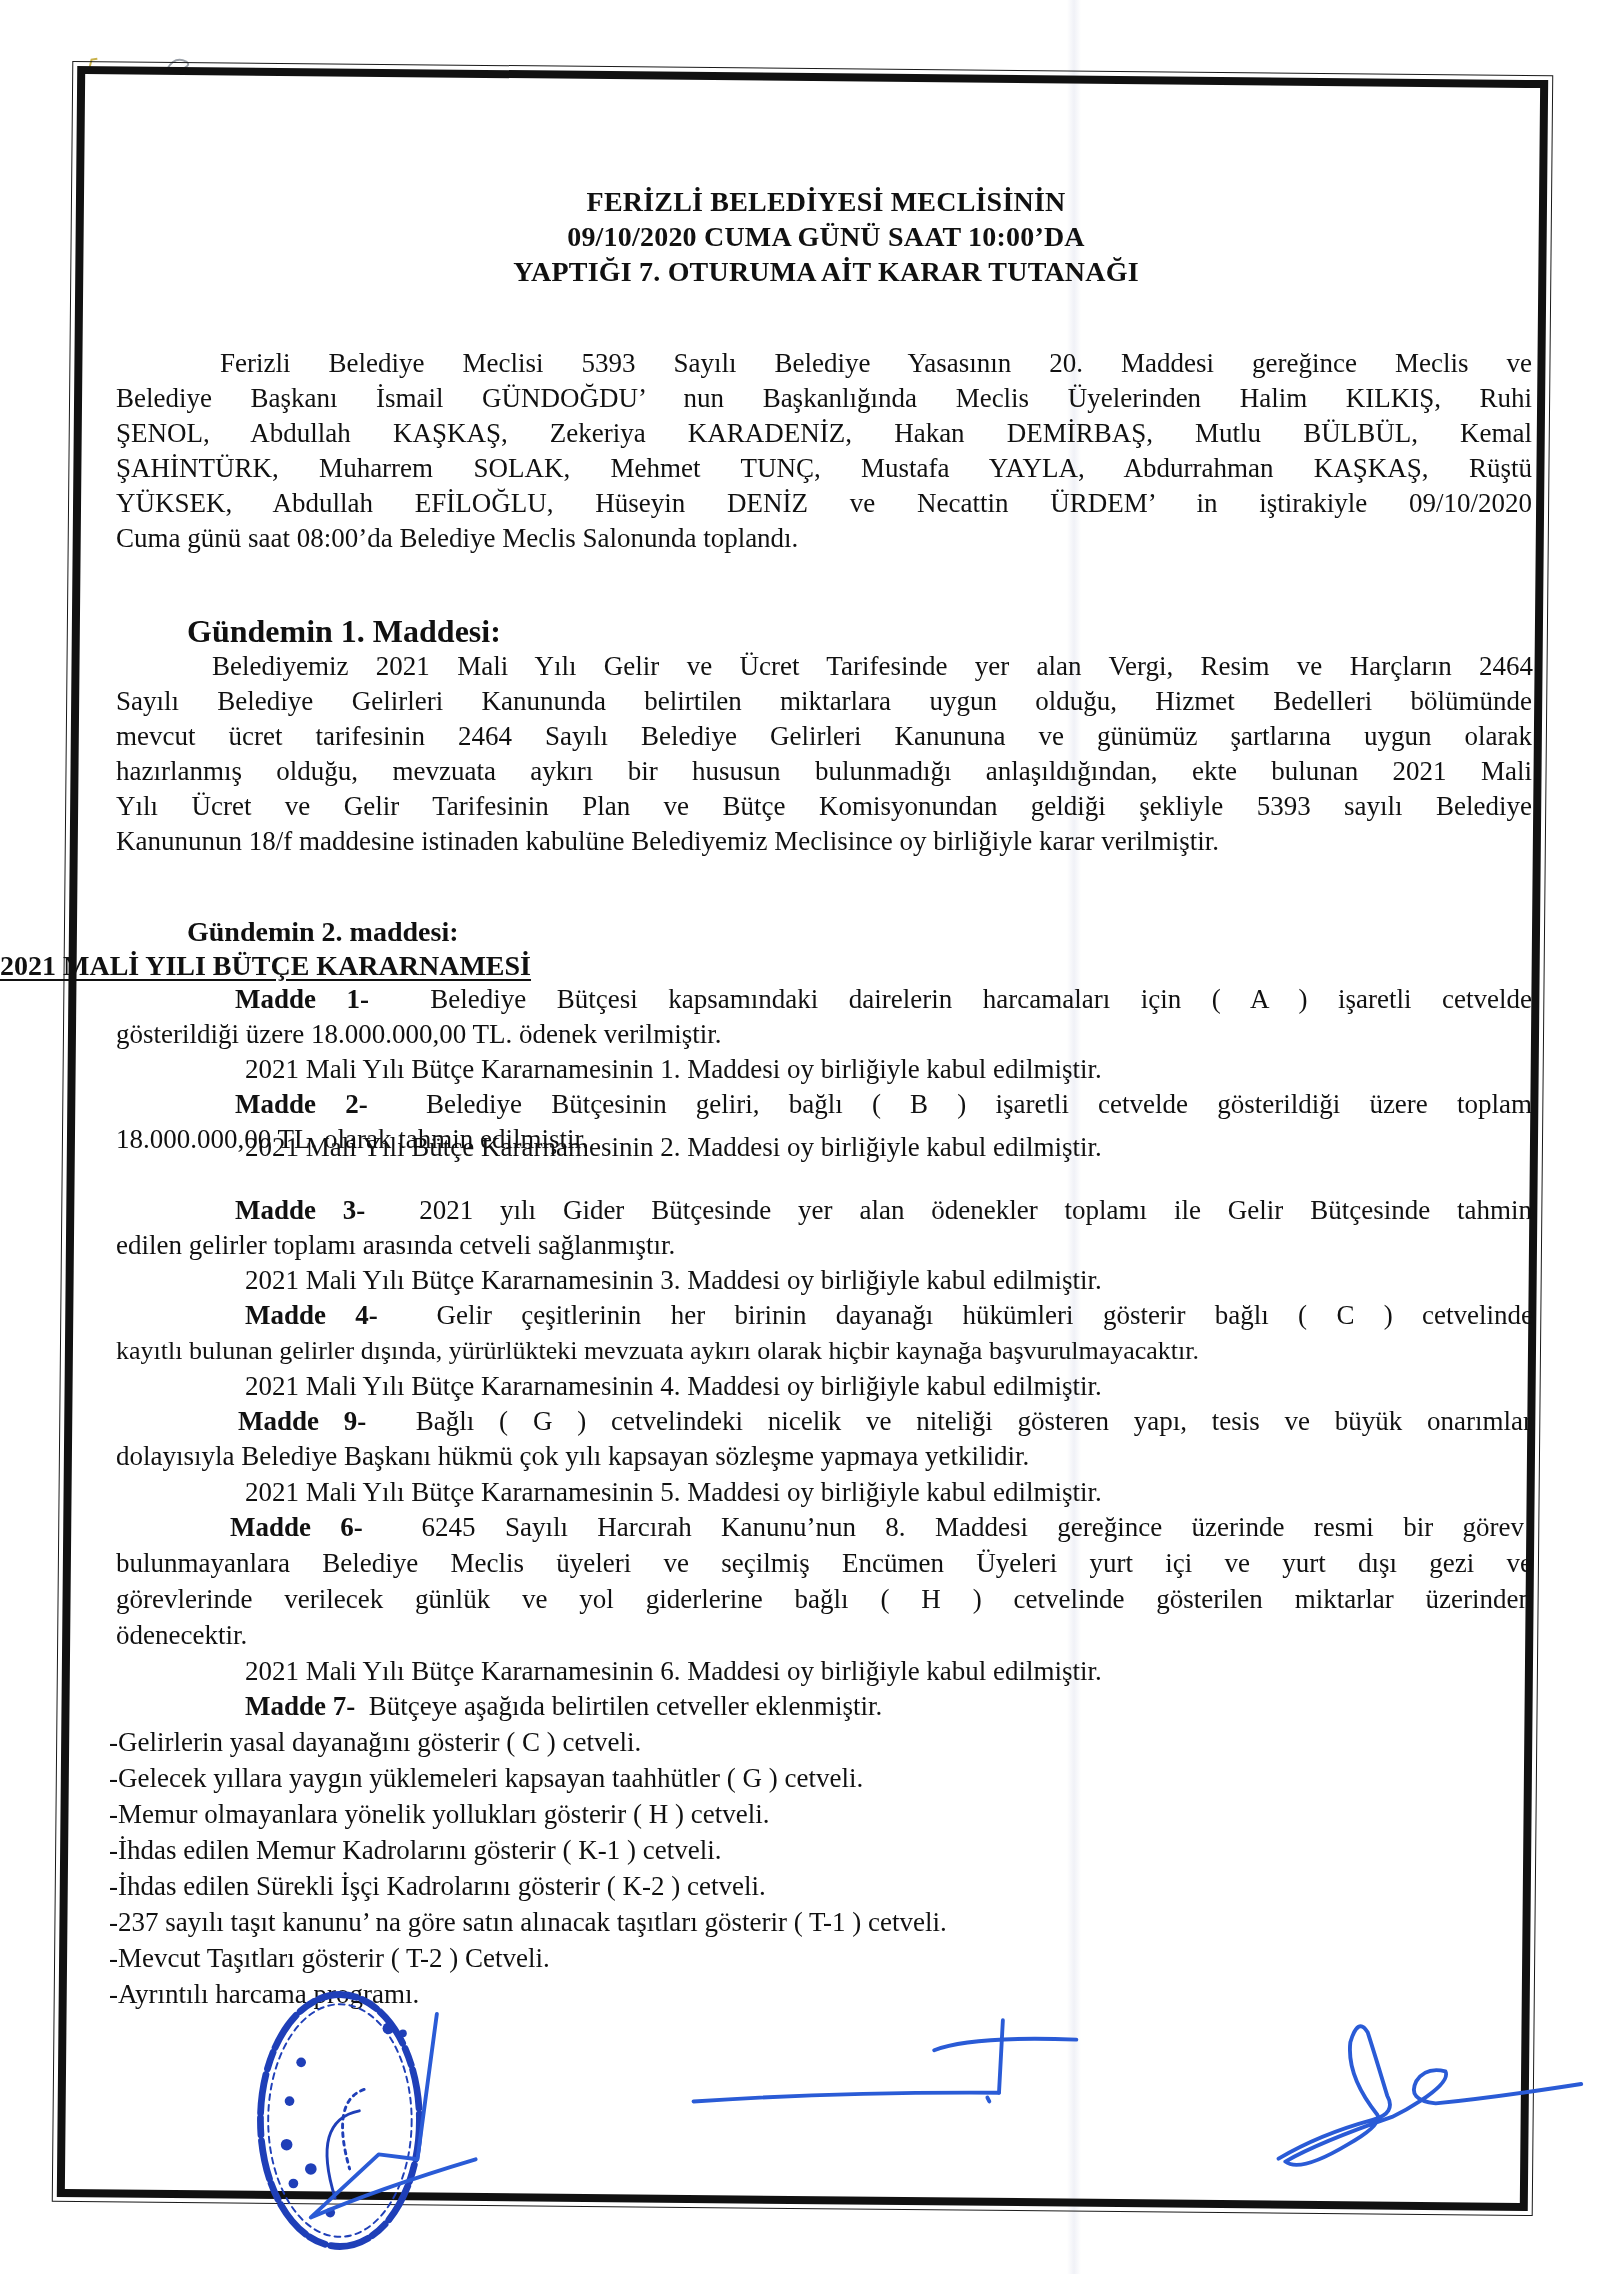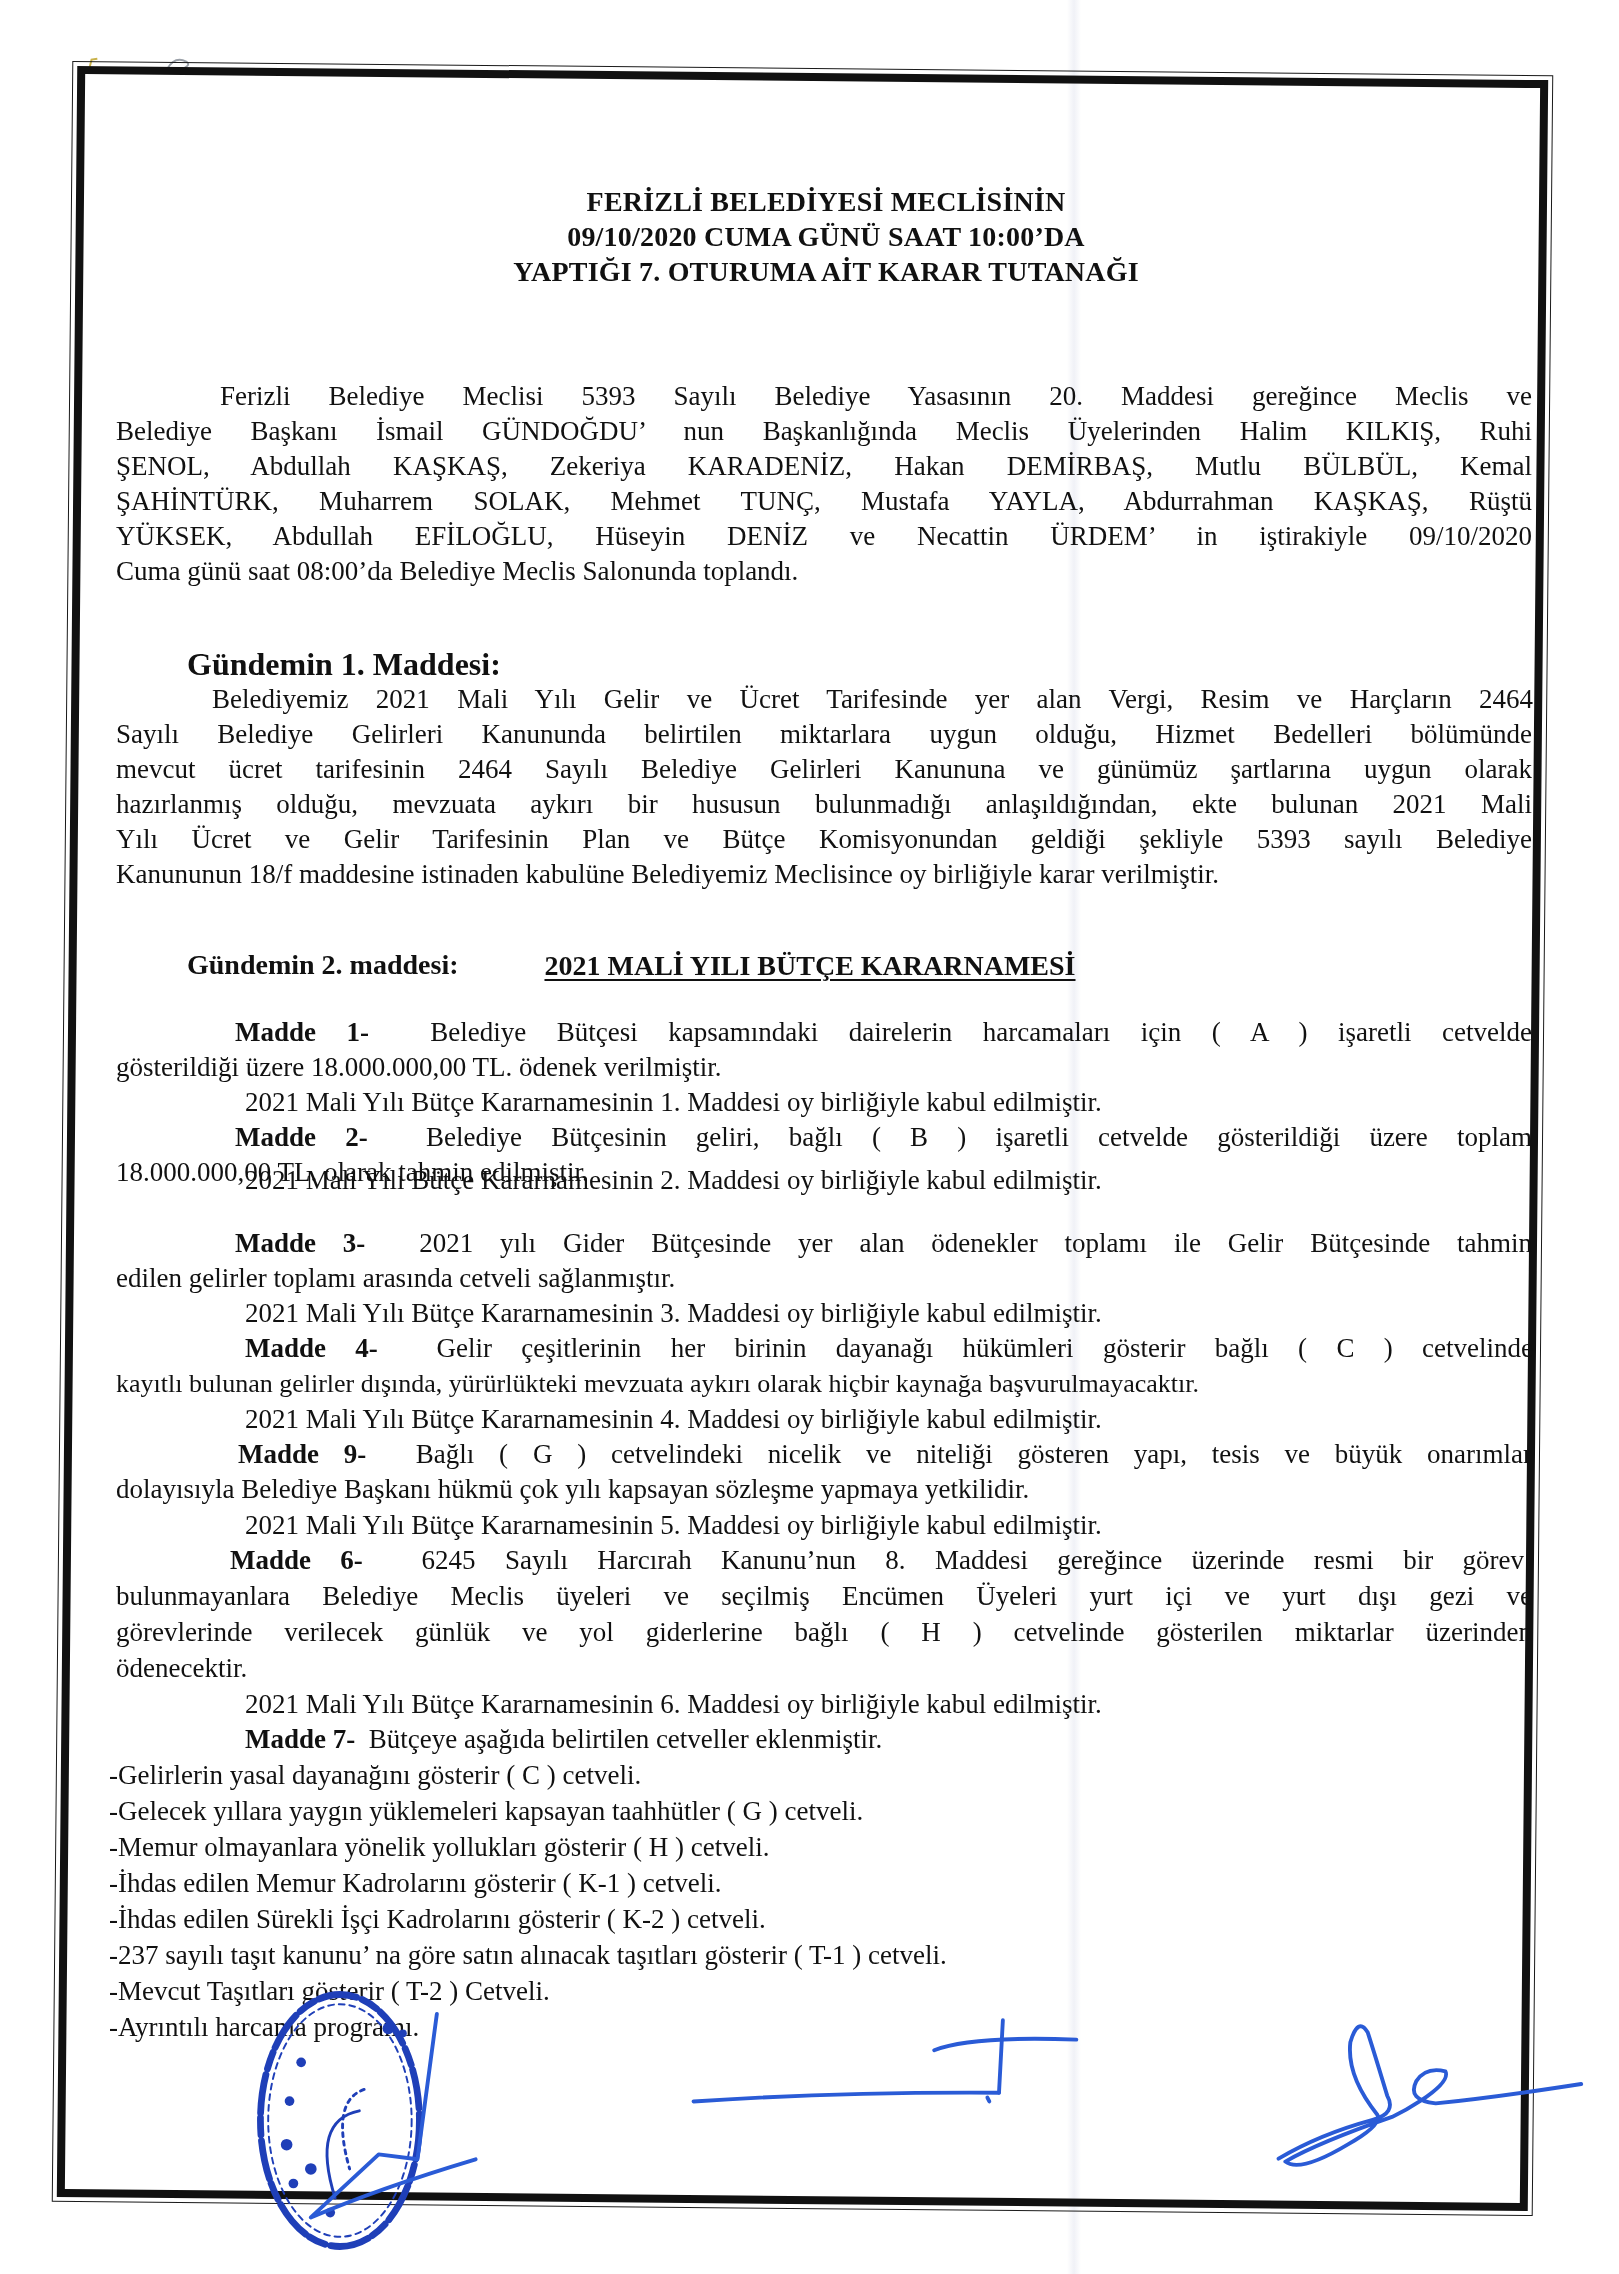--- a/index.html
+++ b/index.html
@@ -6,24 +6,24 @@
   body { width:1620px; height:2275px; position:relative; overflow:hidden;
          font-family:"Liberation Serif","DejaVu Serif",serif; color:#111; }
   .scan-shade { position:absolute; left:1067px; top:0; width:13.6px; height:2275px;
                 background:linear-gradient(90deg, rgba(230,232,240,0) 0%, rgba(228,230,240,0.55) 50%, rgba(230,232,240,0) 100%); }
   .frame { position:absolute; left:62px; top:68px; width:1481px; height:2141px;
            transform:rotate(0.55deg); transform-origin:center center; }
   .frame-outer { position:absolute; inset:0; border:1.9px solid #1a1a1a; }
   .frame-inner { position:absolute; left:4.9px; top:4.9px; right:4.9px; bottom:4.9px; border:8.7px solid #111; }
   .title { position:absolute; left:0; width:1620px; text-align:center; font-weight:bold;
            font-size:28px; line-height:35px; letter-spacing:0.2px;padding-left:16px; }
-  .line { position:absolute; font-size:27px; line-height:35px; white-space:nowrap;margin-top:33px; }
+  .line { position:absolute; font-size:27px; line-height:35px; white-space:nowrap; }
   .just { text-align:justify; text-align-last:justify; white-space:normal; }
   .bold { font-weight:bold; }
-  .heading { position:absolute; left:0; width:1620px; text-align:center; font-weight:bold;
+  .heading { position:absolute; left:0; width:1620px; font-weight:bold;
              font-size:28px; line-height:35px; }
   .heading span { text-decoration:underline; text-decoration-thickness:1.9px; text-underline-offset:3.9px; }
   svg.ink { position:absolute; overflow:visible; }
 </style>
 </head>
 <body>
 
 <div class="scan-shade"></div>
 
 <svg class="ink" style="left:78px;top:50px;width:116px;height:29px" viewBox="0 0 120 30" width="116" height="29">

